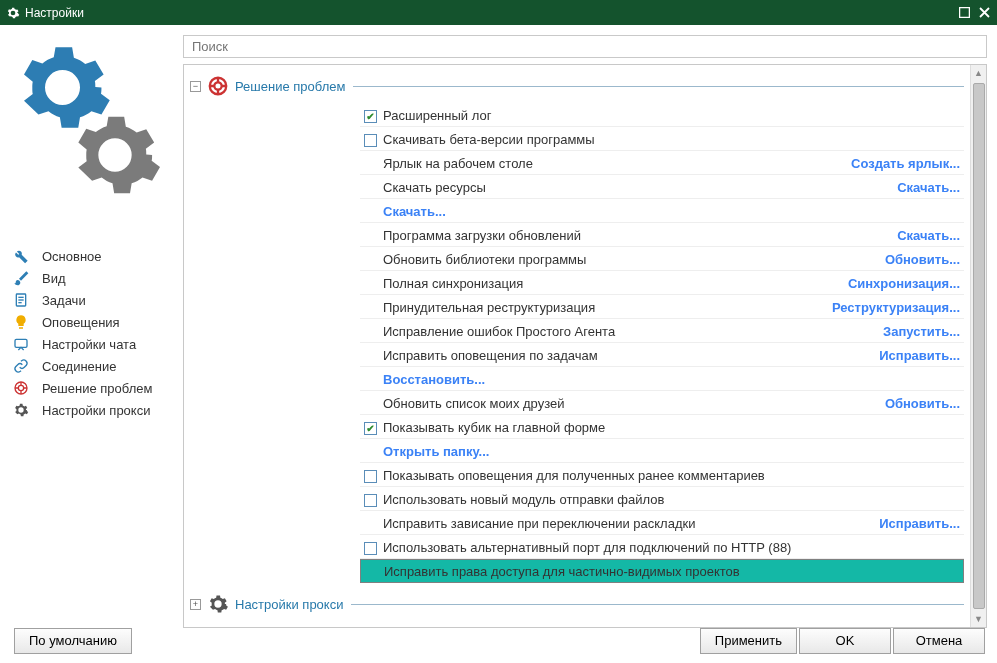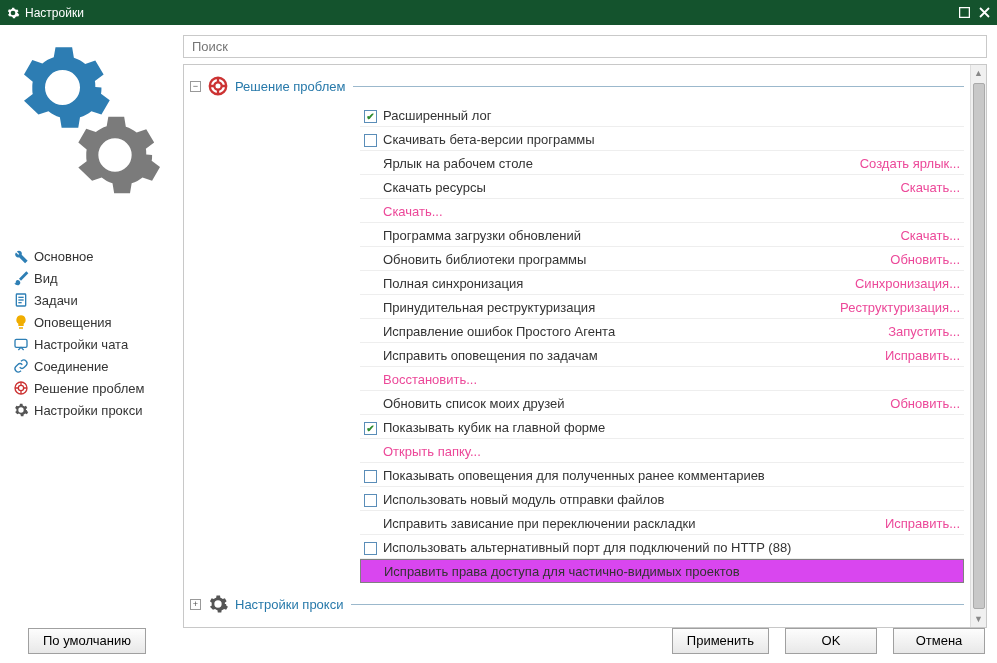--- a/index.html
+++ b/index.html
@@ -30,21 +30,21 @@
   padding: 10px 10px 0 10px;
   gap: 8px;
 }
 .sidebar { width: 165px; display:flex; flex-direction: column; }
 .sidebar-gears { height: 170px; position:relative; }
 .sidebar-items { margin-top: 40px; }
 .sidebar-item {
   display: flex;
   align-items: center;
   padding: 2px 3px;
-  gap: 5px;
+  gap: 13px;
   cursor: pointer;
   color: #333;
   height: 22px;
 }
 .sidebar-item svg { width: 16px; height:16px; flex-shrink:0; }
 .main { flex: 1; display:flex; flex-direction: column; }
 .search {
   border: 1px solid #c9c9c9;
   height: 25px;
   width: 100%;
@@ -72,29 +72,29 @@
 .section-title { color:#2779aa; font-size:13px; }
 .settings-list { margin-left: 170px; margin-top:6px;}
 .settings-list-2 { margin-left: 30px; margin-top: 0; }
 .setting-row {
   display:flex;
   align-items:flex-end;
   padding: 3px 4px 3px 4px;
   border-bottom: 1px solid #eee;
   min-height:24px;
 }
-.setting-row.selected { border:1px solid #808080; background:#d946ef; }
+.setting-row.selected { border:1px solid #808080; background:#14b8a6; }
 .checkbox {
   width:13px; height:13px; border:1px solid #5a8db8; margin-right:6px;
   display:inline-flex; align-items:center; justify-content:center;
   background:#fff;
 }
 .checkbox.checked::after { content:"✔"; font-size:10px; color:#2e8b2e; font-weight:bold; }
 .setting-label { flex:1; color:#333; }
-.setting-action { color:#ec4899; cursor:pointer; text-align:right; }
+.setting-action { color:#3b82f6; cursor:pointer; text-align:right;font-weight:bold; }
 .scrollbar {
   width:16px; background:#f0f0f0; border-left:1px solid #ddd;
   display:flex; flex-direction:column; align-items:center;
 }
 .scroll-btn { width:16px; height:16px; display:flex; align-items:center; justify-content:center; color:#888; font-size:9px; }
 .scroll-thumb { width:12px; flex:1; background:#c8c8c8; border:1px solid #aaa; border-radius:2px; margin:2px 0; }
 .footer {
   height:45px;
   display:flex;
   align-items:center;
@@ -104,21 +104,21 @@
 .btn {
   border:1px solid #a0a0a0;
   background: linear-gradient(#fdfdfd,#e8e8e8);
   padding: 4px 14px;
   font-family:inherit;
   font-size:13px;
   height:26px;
   cursor:pointer;
 }
 .footer .spacer { flex:1; }
-.footer .btn { margin-left:16px; min-width:92px; }
+.footer .btn { margin-left:2px; min-width:92px; }
 .gear-big { position:absolute; left:0; top:0; }
 .gear-small { position:absolute; left:55px; top:70px; }
 </style>
 </head>
 <body>
 
 <div class="titlebar">
   <svg class="titlebar-icon" viewBox="0 0 24 24" fill="#fff">
       <path d="M12 8a4 4 0 100 8 4 4 0 000-8zm8.9 4c0 .5 0 1-.1 1.4l2 1.5-1.9 3.3-2.3-.8c-.8.6-1.6 1.1-2.6 1.4l-.4 2.4h-3.8l-.4-2.4c-1-.3-1.8-.8-2.6-1.4l-2.3.8L3.2 15l2-1.5c-.1-.4-.1-.9-.1-1.4s0-1 .1-1.4L3.2 9l1.9-3.3 2.3.8c.8-.6 1.6-1.1 2.6-1.4L10.4 2.8h3.8l.4 2.4c1 .3 1.8.8 2.6 1.4l2.3-.8L21.4 9l-2 1.5c.1.4.1.9.1 1.4z"></path>
     </svg>

